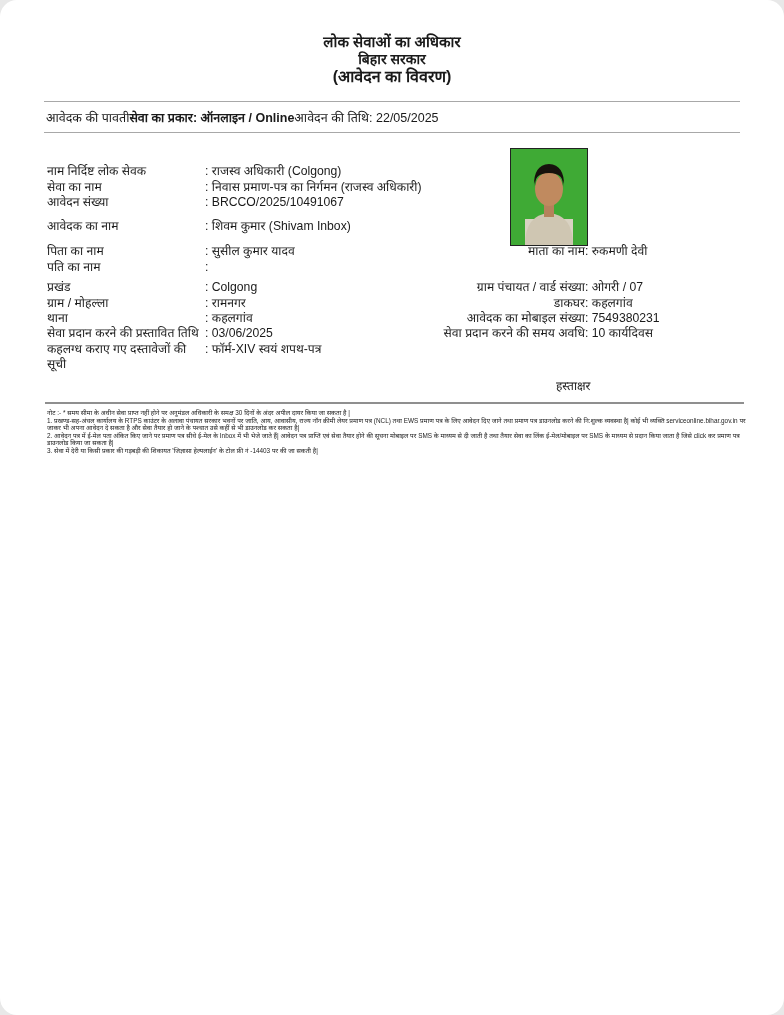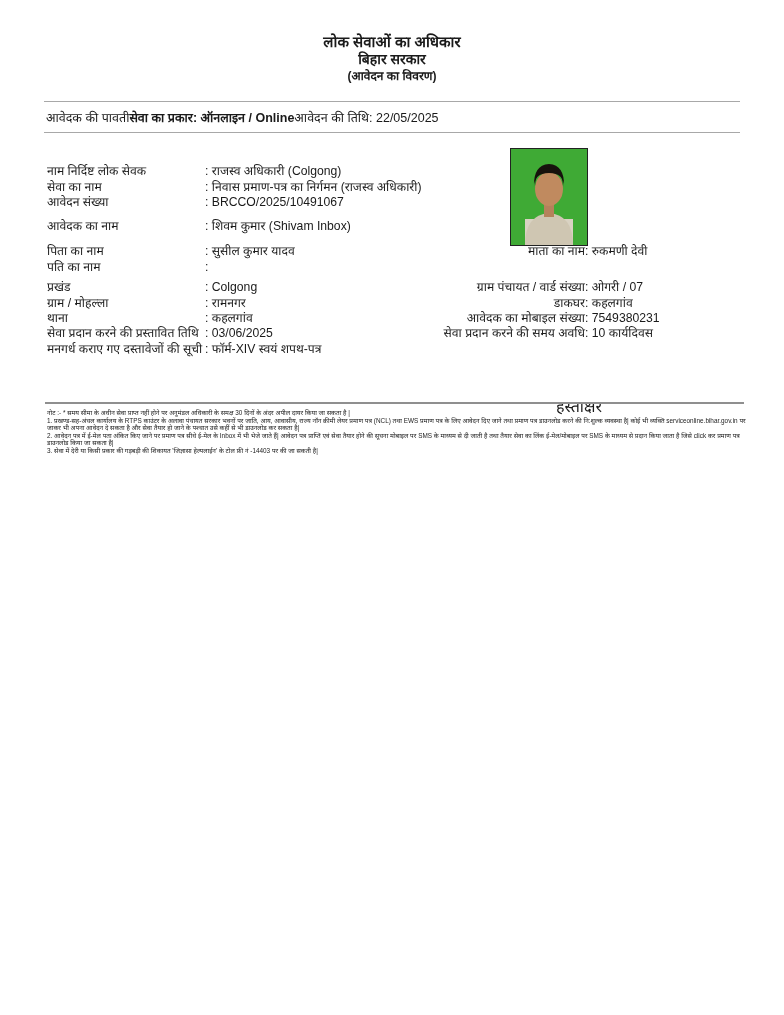--- a/index.html
+++ b/index.html
@@ -4,25 +4,26 @@
 <style>
   html,body{margin:0;padding:0;background:#e8e8e8;}
   .page{
     position:relative;
     width:784px;height:1015px;
     margin:0 auto;
     background:#ffffff;
     font-family:"Liberation Sans","DejaVu Sans",sans-serif;
     color:#1a1a1a;
     overflow:hidden;
+    border-radius:17px;
   }
   .header{ text-align:center; padding-top:33px; font-weight:bold; }
   .header .h1{ font-size:15px; line-height:18px; }
   .header .h2{ font-size:14px; line-height:17px; }
-  .header .h3{ font-size:12px; line-height:17px; }
+  .header .h3{ font-size:16px; line-height:17px; }
   .rule{ border:none; border-top:1px solid #a8a8a8; margin:0 44px; }
   .rule-top{ margin-top:16px; }
   .receipt-bar{
     display:flex; align-items:center;
     margin:0 44px; padding:7px 2px 6px 2px;
     font-size:12.5px;
   }
   .receipt-bar .center{ font-weight:bold; }
   .content{ position:relative; padding:31px 44px 0 47px; font-size:12.2px; }
   .frow{ display:flex; line-height:15.6px; }
@@ -35,22 +36,22 @@
   .grid-row .r-value{ flex:1; }
   .gap8{ height:8px; } .gap10{ height:10px; } .gap5{ height:5px; }
   .photo{
     position:absolute; left:510px; top:148px;
     width:76px; height:96px;
     border:1px solid #222;
     background:#3faa35;
   }
   .photo svg{ display:block; width:100%; height:100%; }
   .signature{
-    position:absolute; left:556px; top:395px;
-    font-size:16px;
+    position:absolute; left:556px; top:377px;
+    font-size:12px;
   }
   .notes-rule{
     position:absolute; left:45px; right:40px; top:402px;
     border:none; border-top:2px solid #8f8f8f; margin:0;
   }
   .notes{
     position:absolute; left:47px; top:409px; width:700px;
     font-size:6.4px; line-height:7.2px; color:#222;
   }
   .notes div{ margin-bottom:0.5px; }
@@ -133,21 +134,21 @@
       <span class="r-label">आवेदक का मोबाइल संख्या</span>
       <span class="r-value">: 7549380231</span>
     </div>
     <div class="grid-row">
       <span class="l-label">सेवा प्रदान करने की प्रस्तावित तिथि</span>
       <span class="l-value">: 03/06/2025</span>
       <span class="r-label">सेवा प्रदान करने की समय अवधि</span>
       <span class="r-value">: 10 कार्यदिवस</span>
     </div>
     <div class="grid-row">
-      <span class="l-label">मनगर्ध कराए गए दस्तावेजों की सूची</span>
+      <span class="l-label">कहलग्ध कराए गए दस्तावेजों की सूची</span>
       <span class="l-value">: फॉर्म-XIV स्वयं शपथ-पत्र</span>
       <span class="r-label"></span>
       <span class="r-value"></span>
     </div>
   </div>
 
   <div class="photo">
     <svg viewBox="0 0 76 96" xmlns="http://www.w3.org/2000/svg">
       <rect x="0" y="0" width="76" height="96" fill="#3faa35"></rect>
       <rect x="14" y="70" width="48" height="26" fill="#d9d2c2"></rect>

